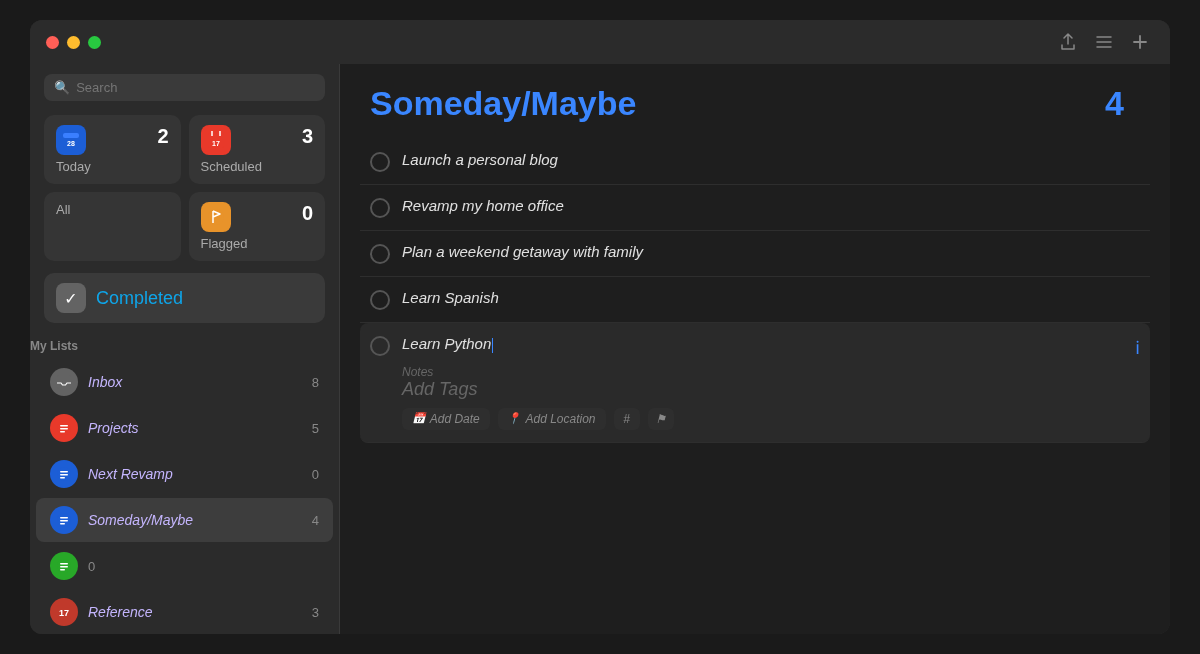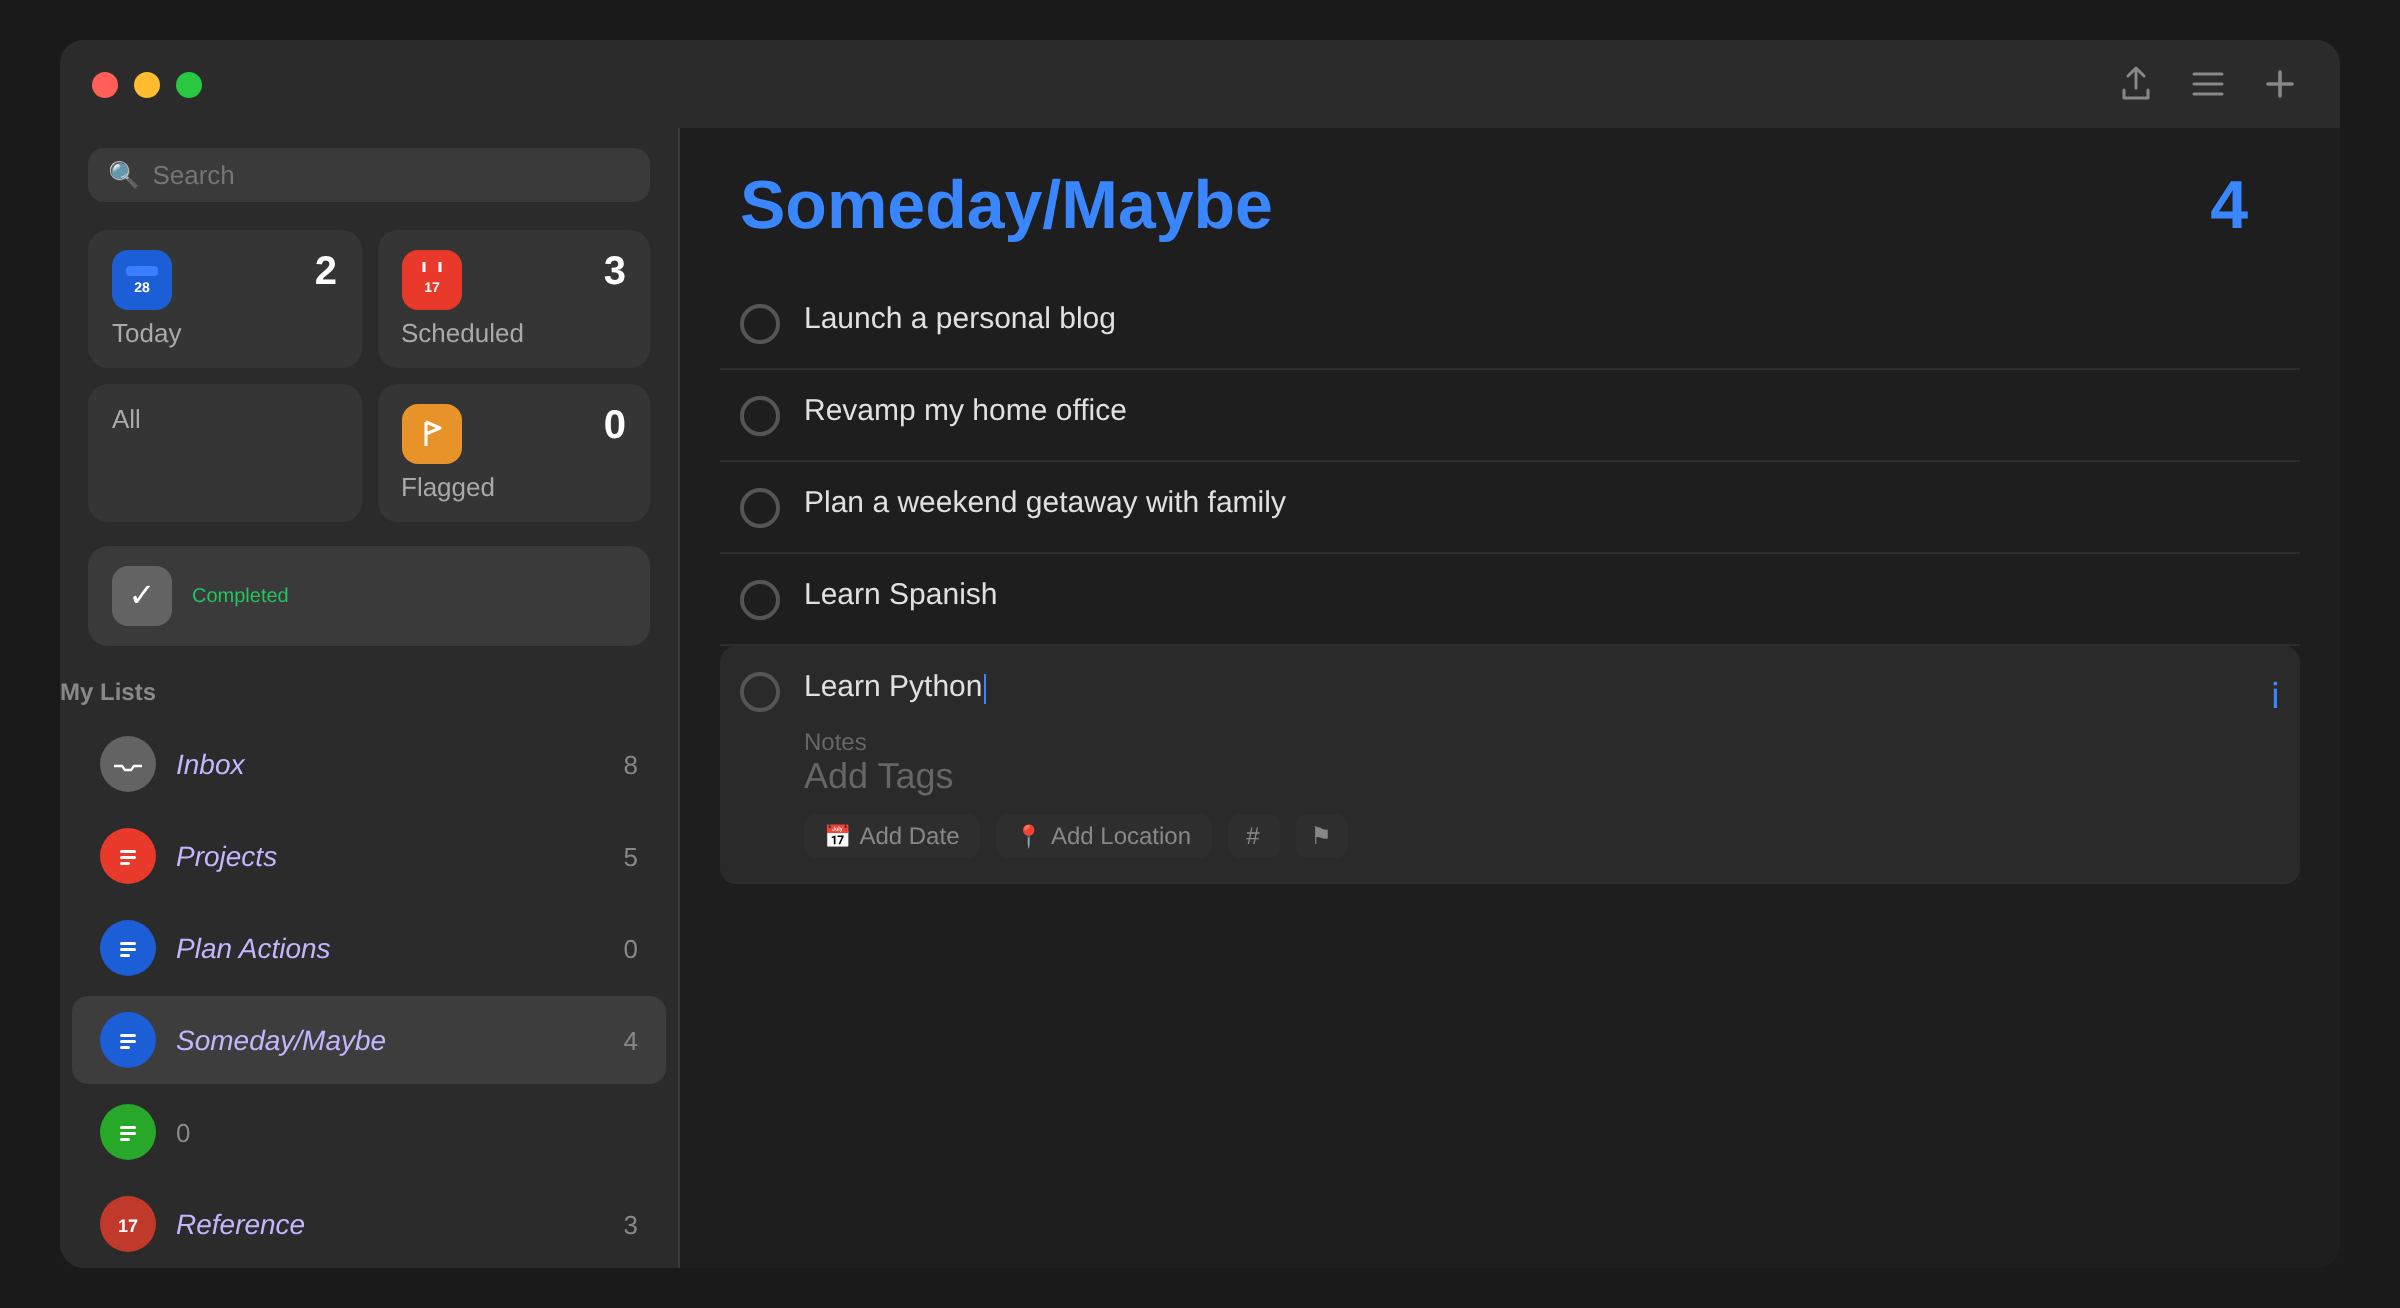--- a/index.html
+++ b/index.html
@@ -140,22 +140,22 @@
       height: 30px;
       border-radius: 8px;
       background: #636363;
       display: flex;
       align-items: center;
       justify-content: center;
       color: #fff;
       font-size: 16px;
     }
     .completed-label {
-      color: #22c55e;
-      font-size: 10px;
+      color: #0ea5e9;
+      font-size: 18px;
       font-weight: 500;
     }
     .section-label {
       color: #888;
       font-size: 12px;
       font-weight: 600;
       padding: 0 0;
       margin-bottom: 6px;
       text-transform: none;
     }
@@ -248,20 +248,21 @@
     .task-circle {
       width: 20px;
       height: 20px;
       border-radius: 50%;
       border: 2px solid #555;
       flex-shrink: 0;
       margin-top: 1px;
     }
     .task-body {
       flex: 1;
+      font-style: italic;
     }
     .task-title {
       color: #e0e0e0;
       font-size: 15px;
     }
     .task-notes {
       color: #666;
       font-size: 12px;
       margin-top: 12px;
     }
@@ -445,21 +446,21 @@
 
       <div class="list-item">
         <div class="list-icon list-icon-nextactions">
           <svg width="16" height="16" viewBox="0 0 16 16" fill="none">
             <circle cx="8" cy="8" r="7" fill="#1c5ed6"></circle>
             <rect x="4" y="5" width="8" height="1.5" rx="0.75" fill="white"></rect>
             <rect x="4" y="8" width="8" height="1.5" rx="0.75" fill="white"></rect>
             <rect x="4" y="11" width="5" height="1.5" rx="0.75" fill="white"></rect>
           </svg>
         </div>
-        <span class="list-name">Plan Actions</span>
+        <span class="list-name">Next Revamp</span>
         <span class="list-count">0</span>
       </div>
 
       <div class="list-item active">
         <div class="list-icon list-icon-someday">
           <svg width="16" height="16" viewBox="0 0 16 16" fill="none">
             <circle cx="8" cy="8" r="7" fill="#1c5ed6"></circle>
             <rect x="4" y="5" width="8" height="1.5" rx="0.75" fill="white"></rect>
             <rect x="4" y="8" width="8" height="1.5" rx="0.75" fill="white"></rect>
             <rect x="4" y="11" width="5" height="1.5" rx="0.75" fill="white"></rect>

